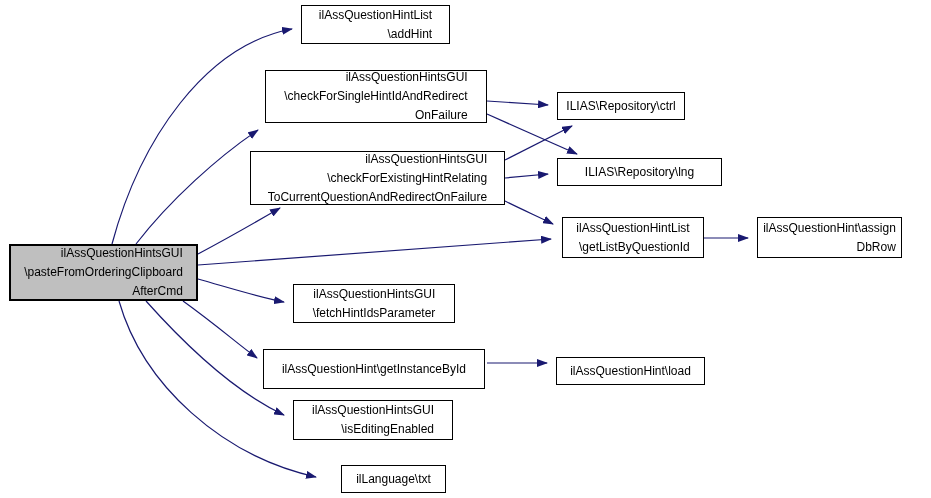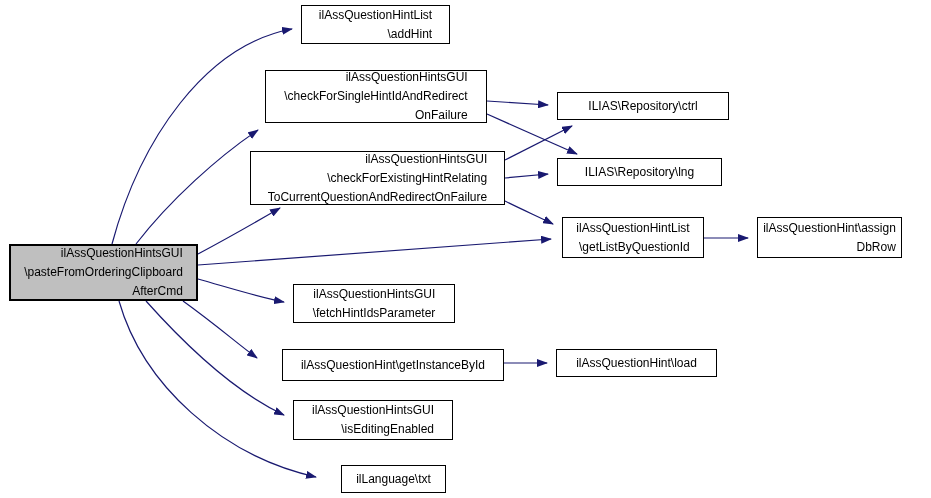--- a/index.html
+++ b/index.html
@@ -59,35 +59,35 @@
 \addHint</div>
 
   <div class="node" style="left:265px;top:70px;width:222px;height:53px">ilAssQuestionHintsGUI
 \checkForSingleHintIdAndRedirect
 OnFailure</div>
 
   <div class="node" style="left:250px;top:151px;width:255px;height:54px">ilAssQuestionHintsGUI
 \checkForExistingHintRelating
 ToCurrentQuestionAndRedirectOnFailure</div>
 
-  <div class="node" style="left:557px;top:92px;width:172px;height:28px">ILIAS\Repository\ctrl</div>
+  <div class="node" style="left:557px;top:92px;width:128px;height:28px">ILIAS\Repository\ctrl</div>
 
   <div class="node" style="left:557px;top:158px;width:165px;height:28px">ILIAS\Repository\lng</div>
 
   <div class="node" style="left:562px;top:217px;width:142px;height:41px">ilAssQuestionHintList
 \getListByQuestionId</div>
 
   <div class="node" style="left:757px;top:217px;width:145px;height:41px">ilAssQuestionHint\assign
 DbRow</div>
 
   <div class="node" style="left:293px;top:284px;width:162px;height:39px">ilAssQuestionHintsGUI
 \fetchHintIdsParameter</div>
 
-  <div class="node" style="left:282px;top:349px;width:222px;height:32px">ilAssQuestionHint\getInstanceById</div>
+  <div class="node" style="left:263px;top:349px;width:222px;height:40px">ilAssQuestionHint\getInstanceById</div>
 
-  <div class="node" style="left:556px;top:349px;width:161px;height:28px">ilAssQuestionHint\load</div>
+  <div class="node" style="left:556px;top:357px;width:149px;height:28px">ilAssQuestionHint\load</div>
 
   <div class="node" style="left:293px;top:400px;width:160px;height:40px">ilAssQuestionHintsGUI
 \isEditingEnabled</div>
 
   <div class="node" style="left:341px;top:465px;width:105px;height:28px">ilLanguage\txt</div>
 
 </div>
 
 </body></html>

